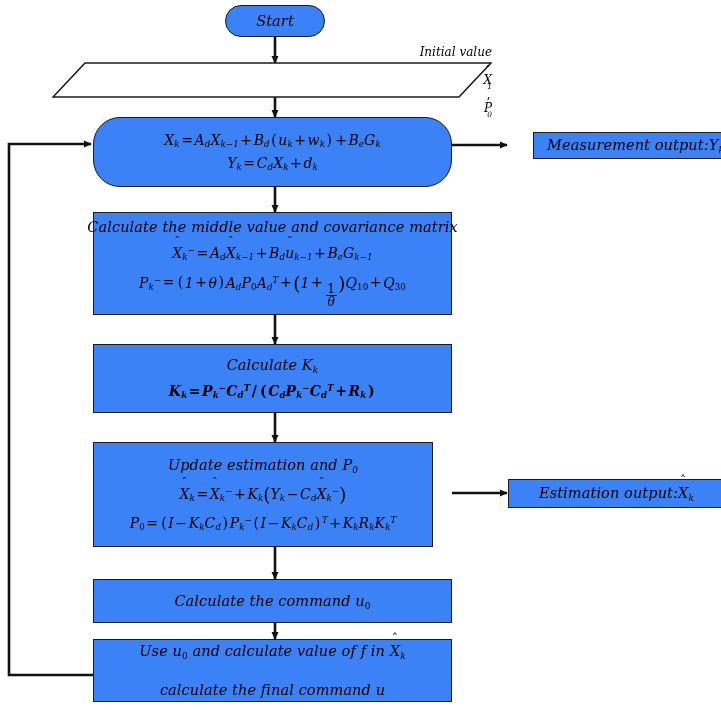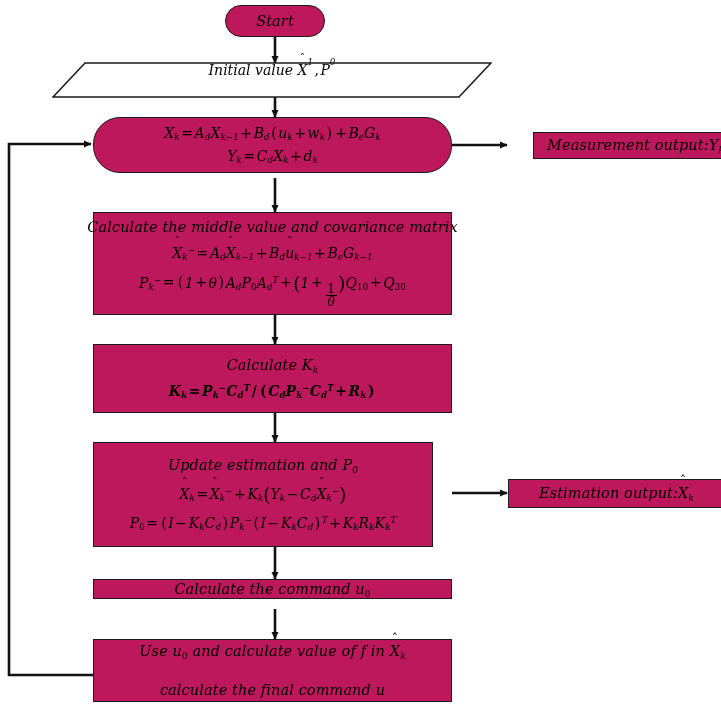--- a/index.html
+++ b/index.html
@@ -23,21 +23,21 @@
     height: 710px;
     pointer-events: none;
   }
   .node {
     position: absolute;
     box-sizing: border-box;
     display: flex;
     flex-direction: column;
     align-items: center;
     justify-content: center;
-    background: #be185d;
+    background: #3b82f6;
     border: 1.6px solid #1b1b1b;
     color: #000000;
     text-align: center;
   }
   .node.start {
     border-radius: 999px;
     border-width: 1.6px;
   }
   .lbl {
     font-style: italic;
@@ -94,25 +94,26 @@
   }
   .op { font-style: normal; padding: 0 1.5px; }
   
   .para-wrap {
     position: absolute;
   }
   .para-text {
     position: absolute;
     left: 0; right: 0; top: 0; bottom: 0;
     display: flex;
-    align-items: flex-start;
+    align-items: flex-end;
     justify-content: center;
     font-style: italic;
-    font-size: 14px;
+    font-size: 12px;
     white-space: nowrap;
+    flex-direction: column;
   }
 </style>
 </head>
 <body>
 
 <div id="canvas">
 
   <svg class="layer" viewBox="0 0 721 710" xmlns="http://www.w3.org/2000/svg">
     <defs>
       <marker id="ah" markerWidth="9" markerHeight="9" refX="7.2" refY="3.6" orient="auto" markerUnits="userSpaceOnUse">
@@ -148,21 +149,21 @@
   <div class="para-wrap" style="left:52px; top:62px; width:440px; height:36px;">
     <svg width="440" height="36" viewBox="0 0 440 36" style="position:absolute; left:0; top:0;">
       <polygon points="33,1 439,1 407,35 1,35" fill="#ffffff" stroke="#1b1b1b" stroke-width="1.6"></polygon>
     </svg>
     <div class="para-text">
       <span>Initial value</span>&nbsp;
       <span class="ovr"><span class="hatmark">ˆ</span><span class="mi">X</span></span><sub>1</sub><span class="op">,</span><span class="mi">P</span><sub>0</sub>
     </div>
   </div>
 
-  <div class="node" style="left:93px; top:117px; width:359px; height:56px;border-radius:27px;">
+  <div class="node" style="left:93px; top:117px; width:359px; height:70px;border-radius:27px;">
     <div class="lbl eq">
       <span class="mi">X</span><sub>k</sub><span class="op">=</span><span class="mi">A</span><sub>d</sub><span class="mi">X</span><sub>k−1</sub><span class="op">+</span><span class="mi">B</span><sub>d</sub><span class="op">(</span><span class="mi">u</span><sub>k</sub><span class="op">+</span><span class="mi">w</span><sub>k</sub><span class="op">)</span><span class="op">+</span><span class="mi">B</span><sub>e</sub><span class="mi">G</span><sub>k</sub>
     </div>
     <div class="lbl eq" style="margin-top:5px;">
       <span class="mi">Y</span><sub>k</sub><span class="op">=</span><span class="mi">C</span><sub>d</sub><span class="mi">X</span><sub>k</sub><span class="op">+</span><span class="mi">d</span><sub>k</sub>
     </div>
   </div>
 
   <div class="node" style="left:508px; top:132px; width:205px; height:27px;margin-left:25px;">
     <span class="lbl"><span>Measurement output:</span><span class="mi">Y</span><sub>k</sub></span>
@@ -195,21 +196,21 @@
     </div>
     <div class="lbl eq" style="margin-top:9px;">
       <span class="mi">P</span><sub style="font-style:normal;">0</sub><span class="op">=</span><span class="op">(</span><span class="mi">I</span><span class="op">−</span><span class="mi">K</span><sub>k</sub><span class="mi">C</span><sub>d</sub><span class="op">)</span><span class="mi">P</span><sub>k</sub><sup style="font-style:normal;">−</sup><span class="op">(</span><span class="mi">I</span><span class="op">−</span><span class="mi">K</span><sub>k</sub><span class="mi">C</span><sub>d</sub><span class="op">)</span><sup>T</sup><span class="op">+</span><span class="mi">K</span><sub>k</sub><span class="mi">R</span><sub>k</sub><span class="mi">K</span><sub>k</sub><sup>T</sup>
     </div>
   </div>
 
   <div class="node" style="left:508px; top:479px; width:217px; height:29px;">
     <span class="lbl"><span>Estimation output:</span><span class="ovr"><span class="hatmark">ˆ</span><span class="mi">X</span></span><sub>k</sub></span>
   </div>
 
-  <div class="node" style="left:93px; top:579px; width:359px; height:20px;">
+  <div class="node" style="left:93px; top:579px; width:359px; height:44px;">
     <span class="lbl"><span>Calculate the command</span>&nbsp;<span class="mi">u</span><sub style="font-style:normal;">0</sub></span>
   </div>
 
   <div class="node" style="left:93px; top:639px; width:359px; height:63px;">
     <div class="lbl">
       <span>Use</span>&nbsp;<span class="mi">u</span><sub style="font-style:normal;">0</sub>&nbsp;<span>and calculate value of</span>&nbsp;<span class="mi">f</span>&nbsp;<span>in</span>&nbsp;<span class="ovr"><span class="hatmark">ˆ</span><span class="mi">X</span></span><sub>k</sub>
     </div>
     <div class="lbl" style="margin-top:20px;">
       <span>calculate the final command</span>&nbsp;<span class="mi">u</span>
     </div>

